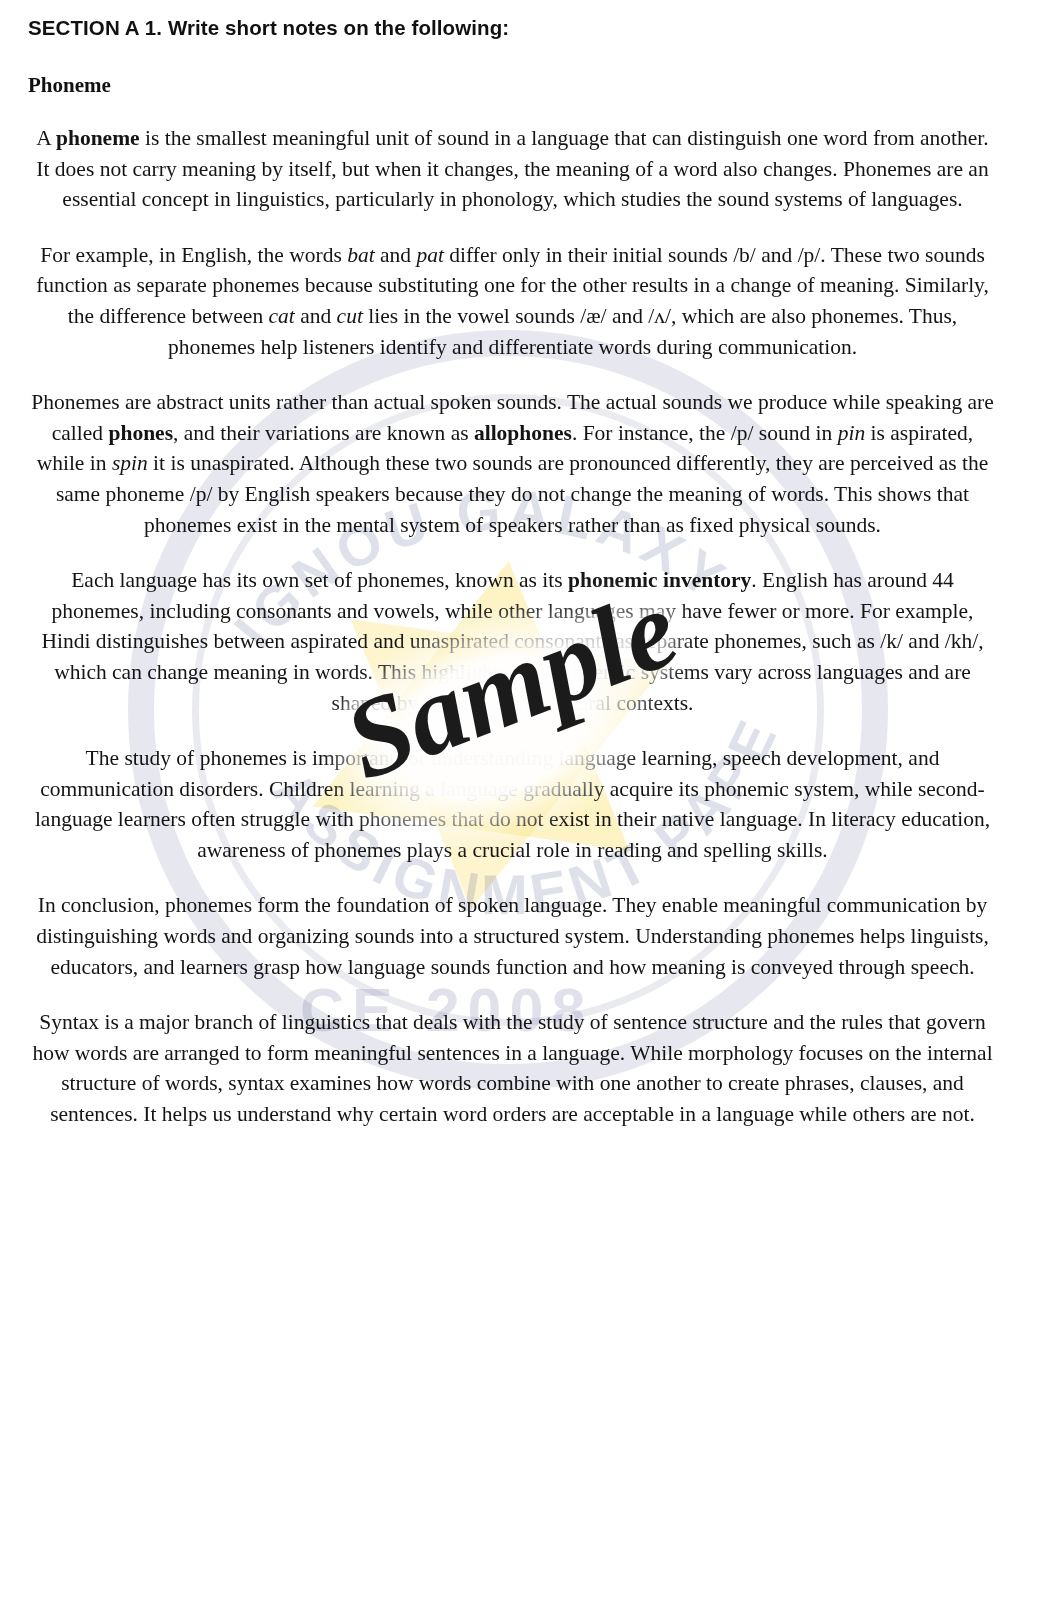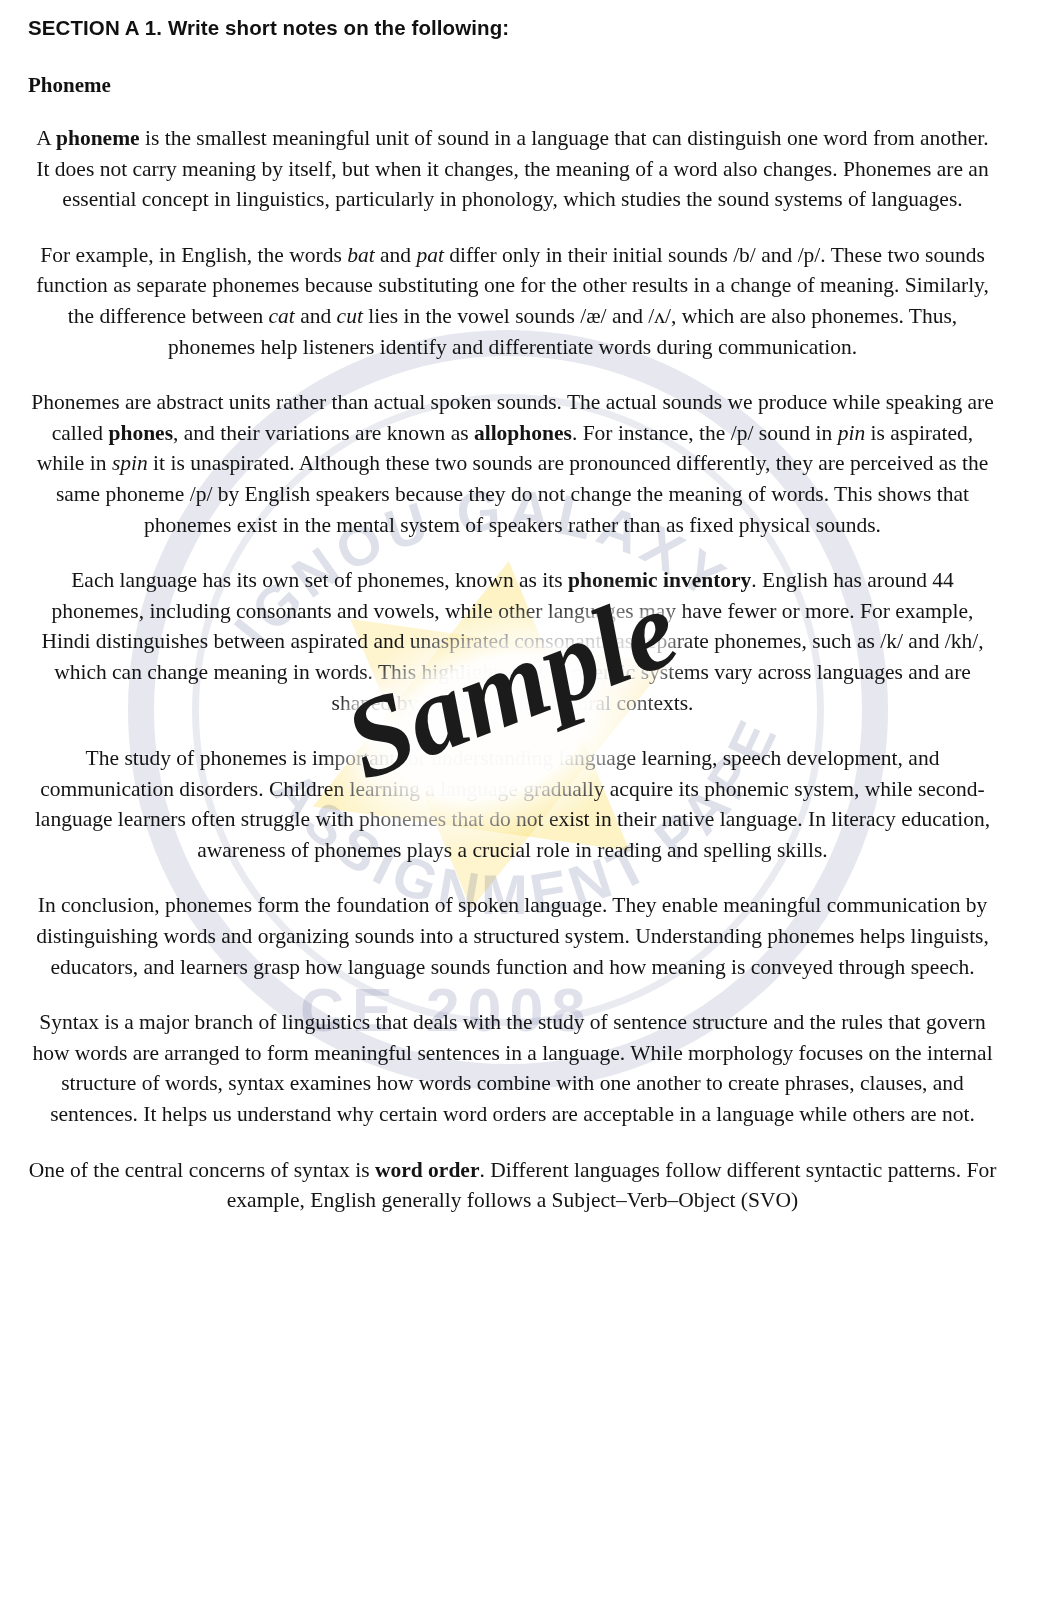--- a/index.html
+++ b/index.html
@@ -200,18 +200,15 @@
 
     <p class="para">
       <span>In conclusion, phonemes form the foundation of spoken language. They enable meaningful communication by distinguishing words and organizing sounds into a structured system. Understanding phonemes helps linguists, educators, and learners grasp how language sounds function and how meaning is conveyed through speech.</span>
     </p>
 
 
     <p class="para">
       <span>Syntax is a major branch of linguistics that deals with the study of sentence structure and the rules that govern how words are arranged to form meaningful sentences in a language. While morphology focuses on the internal structure of words, syntax examines how words combine with one another to create phrases, clauses, and sentences. It helps us understand why certain word orders are acceptable in a language while others are not.</span>
     </p>
 
-    <p class="para">
-      <span>One of the central concerns of syntax is </span><b>word order</b><span>. Different languages follow different syntactic patterns. For example, English generally follows a Subject–Verb–Object (SVO)</span>
-    </p>
 
   </div>
 </div>
 
 </body></html>

